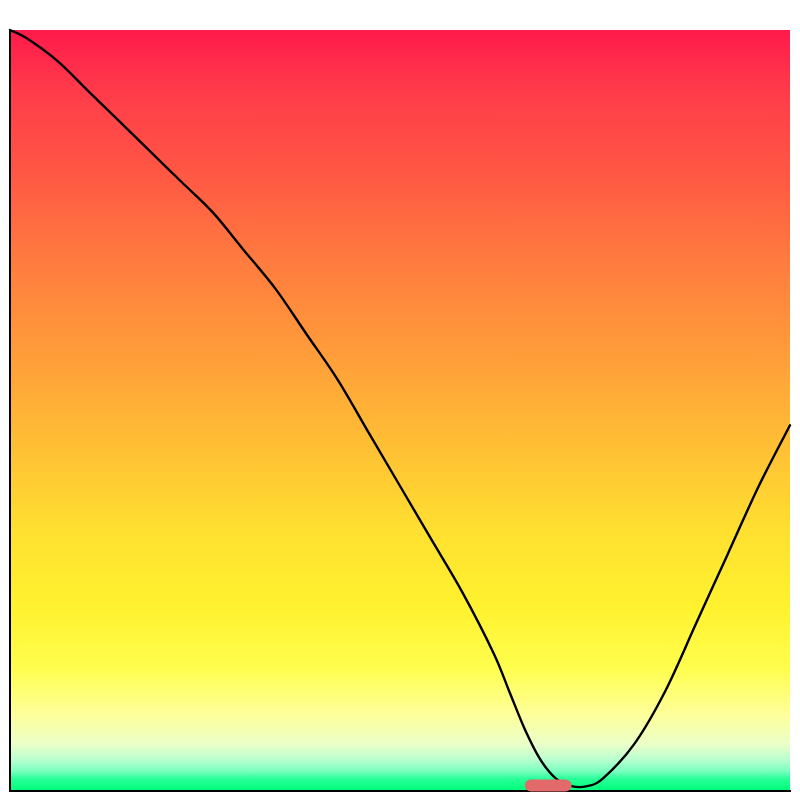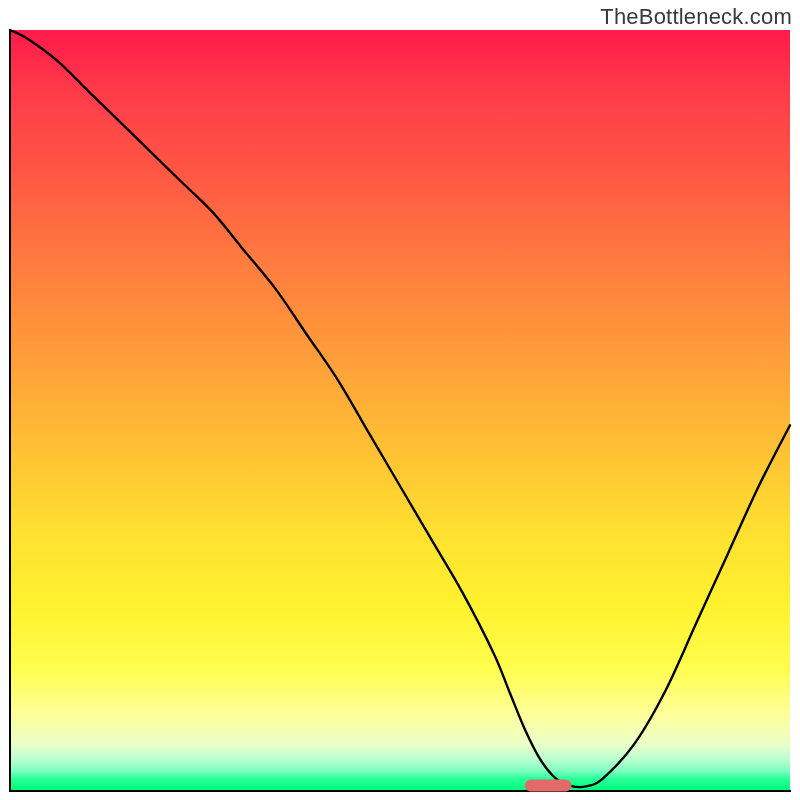--- a/index.html
+++ b/index.html
@@ -83,21 +83,20 @@
   }
   .marker {
     fill: #e26a6a;
     stroke: none;
   }
 </style>
 </head>
 <body>
 
 <div class="chart-container">
-  <div class="watermark">TheBottleneck.com</div>
   <div class="plot-area"></div>
   <div class="axis-left"></div>
   <div class="axis-bottom"></div>
   <svg class="curve-svg" viewBox="0 0 780 760" preserveAspectRatio="none">
     <path id="curve" class="curve-path" d="M 0,0 C 2.6,1.2666666666666704 7.8,2.53333333333336 15.6,7.600000000000023 C 23.4,12.666666666666686 36.4,21.533333333333324 46.8,30.399999999999977 C 57.199999999999996,39.26666666666663 67.6,50.66666666666661 78,60.799999999999955 C 88.4,70.9333333333333 98.80000000000001,81.0666666666667 109.20000000000002,91.20000000000005 C 119.60000000000002,101.33333333333339 130,111.4666666666667 140.4,121.60000000000002 C 150.8,131.73333333333335 161.2,141.86666666666667 171.6,152 C 182,162.13333333333333 192.4,170.99999999999997 202.8,182.39999999999998 C 213.20000000000002,193.79999999999998 223.6,207.73333333333332 234,220.39999999999998 C 244.4,233.06666666666663 254.80000000000004,244.46666666666664 265.20000000000005,258.4 C 275.6,272.3333333333333 286,288.8 296.4,304 C 306.79999999999995,319.2 317.19999999999993,333.1333333333333 327.59999999999997,349.59999999999997 C 338,366.0666666666666 348.4,385.06666666666666 358.8,402.8 C 369.20000000000005,420.53333333333336 379.6,438.26666666666665 390,456 C 400.4,473.73333333333335 410.80000000000007,491.46666666666664 421.20000000000005,509.2 C 431.6,526.9333333333333 442,543.4 452.4,562.4 C 462.79999999999995,581.4 475.8,606.7333333333333 483.6,623.2 C 491.40000000000003,639.6666666666667 494,648.5333333333334 499.2,661.2 C 504.4,673.8666666666667 509.6,687.8000000000001 514.8000000000001,699.2 C 520.0000000000001,710.6 525.2,721.3666666666667 530.4000000000001,729.6 C 535.6000000000001,737.8333333333334 540.8,744.1666666666667 546,748.6 C 551.2,753.0333333333333 556.4,754.9333333333334 561.6,756.2 C 566.8000000000001,757.4666666666667 572,757.4666666666667 577.2,756.2 C 582.4000000000001,754.9333333333334 585,755.5666666666667 592.8,748.6 C 600.5999999999999,741.6333333333333 613.6,728.9666666666667 624,714.4 C 634.4,699.8333333333333 644.8,681.4666666666667 655.1999999999999,661.2 C 665.5999999999999,640.9333333333334 676,615.5999999999999 686.4,592.8 C 696.8,570 707.2,547.1999999999999 717.6,524.4 C 728,501.59999999999997 738.4,477.5333333333333 748.8,456 C 759.1999999999999,434.4666666666667 774.8,405.3333333333333 780,395.2"></path>
     <rect id="marker" class="marker" rx="6" ry="6" x="514.8000000000001" y="749.44" width="46.799999999999955" height="12"></rect>
   </svg>
 </div>
 
 </body></html>

